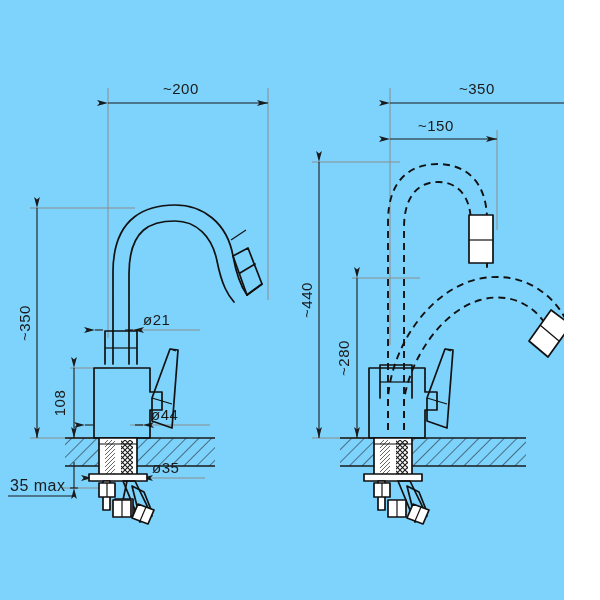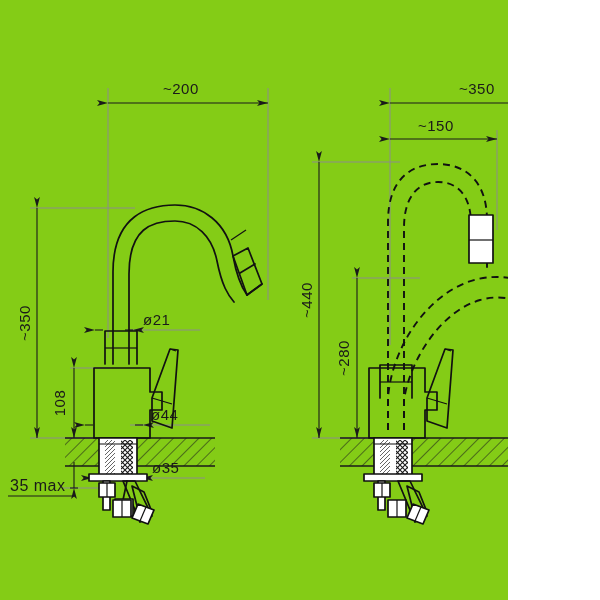--- a/index.html
+++ b/index.html
@@ -2,23 +2,23 @@
 <html><head>
 <meta charset="utf-8">
 <style>
   html, body {
     margin: 0;
     padding: 0;
     background: #ffffff;
   }
   #sheet {
     position: relative;
-    width: 508px;
+    width: 564px;
     height: 600px;
-    background: #84cc16;
+    background: #7dd3fc;
     font-family: "Liberation Sans", sans-serif;
     overflow: hidden;
   }
   #sheet svg {
     position: absolute;
     left: 0;
     top: 0;
   }
   .dimtext {
     font-family: "Liberation Sans", sans-serif;

